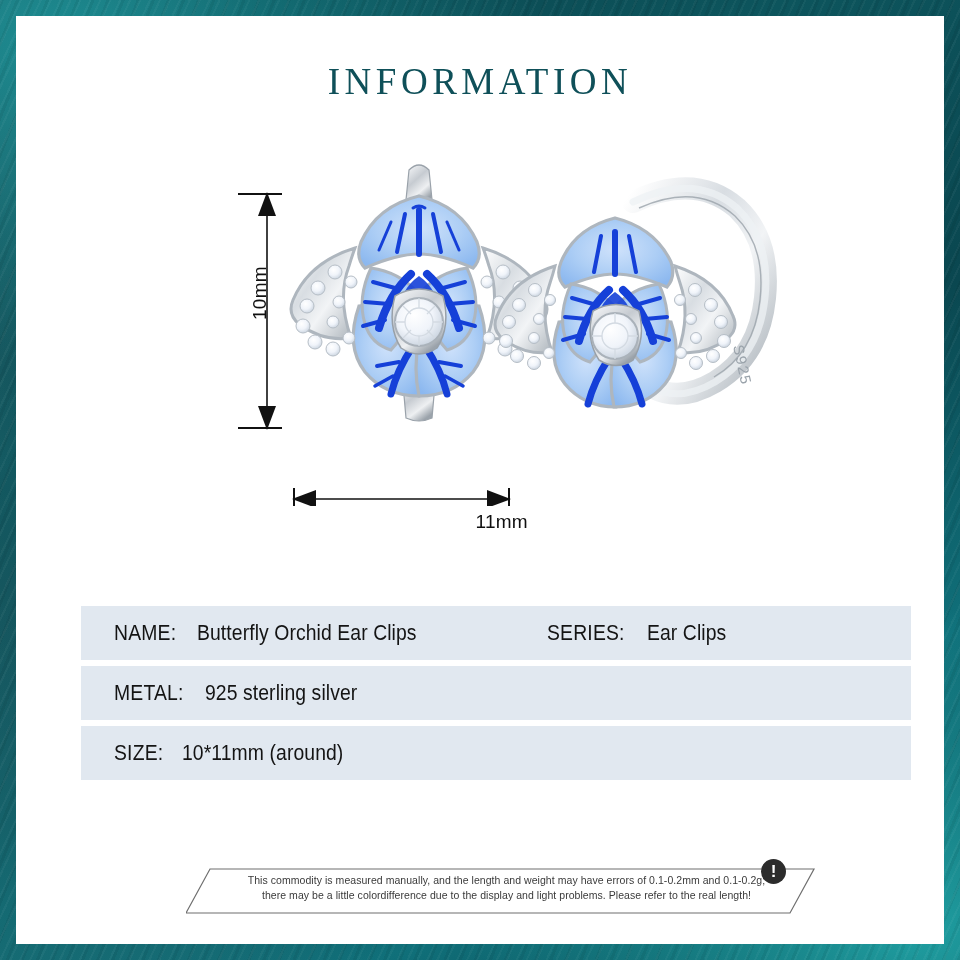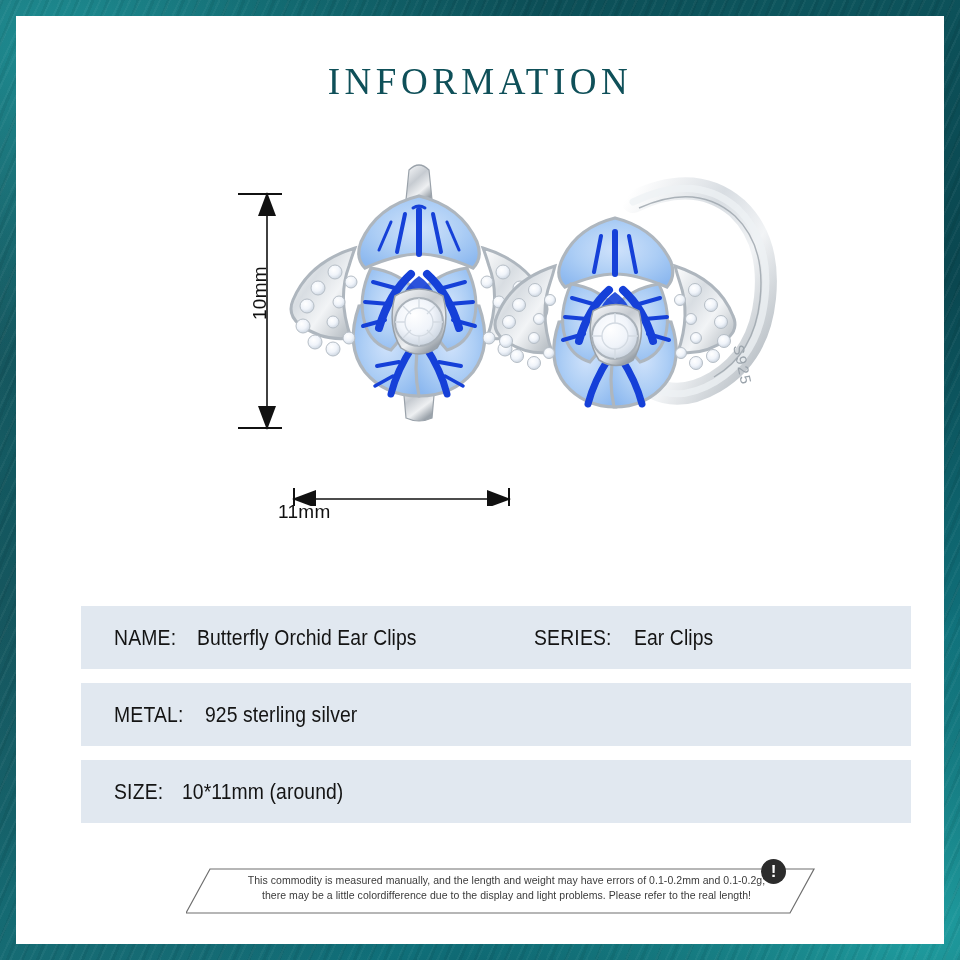--- a/index.html
+++ b/index.html
@@ -49,33 +49,33 @@
 
   
   .dim-v{position:absolute;left:214px;top:160px;width:60px;height:270px;}
   .dim-v-label{
     position:absolute;left:-6px;top:106px;width:72px;text-align:center;
     transform:rotate(-90deg);transform-origin:center center;
     font-size:19px;color:#101010;letter-spacing:.3px;
   }
   .dim-h{position:absolute;left:262px;top:460px;width:250px;height:60px;}
   .dim-h-label{
-    position:absolute;left:0;top:25px;width:250px;text-align:left;
+    position:absolute;left:0;top:35px;width:250px;text-align:right;
     font-size:19px;color:#101010;letter-spacing:.3px;
   }
 
   
   .spec{position:absolute;left:65px;top:590px;width:830px;}
   .spec-row{
-    position:relative;width:830px;height:63px;margin-bottom:14px;
+    position:relative;width:830px;height:54px;margin-bottom:6px;
     background:#e1e8f0;display:flex;align-items:center;
   }
   .cell{display:flex;align-items:baseline;}
   .cell.c1{position:absolute;left:33px;}
-  .cell.c2{position:absolute;left:453px;text-align:center;}
+  .cell.c2{position:absolute;left:466px;text-align:center;}
   .lab{
     font-family:"Liberation Sans", sans-serif;
     font-size:22px;color:#141414;letter-spacing:.2px;white-space:nowrap;
     transform:scaleX(.88);transform-origin:left center;
   }
   .val{
     font-family:"Liberation Sans", sans-serif;
     font-size:22px;color:#141414;letter-spacing:.1px;white-space:nowrap;
     margin-left:12px;
     transform:scaleX(.88);transform-origin:left center;

